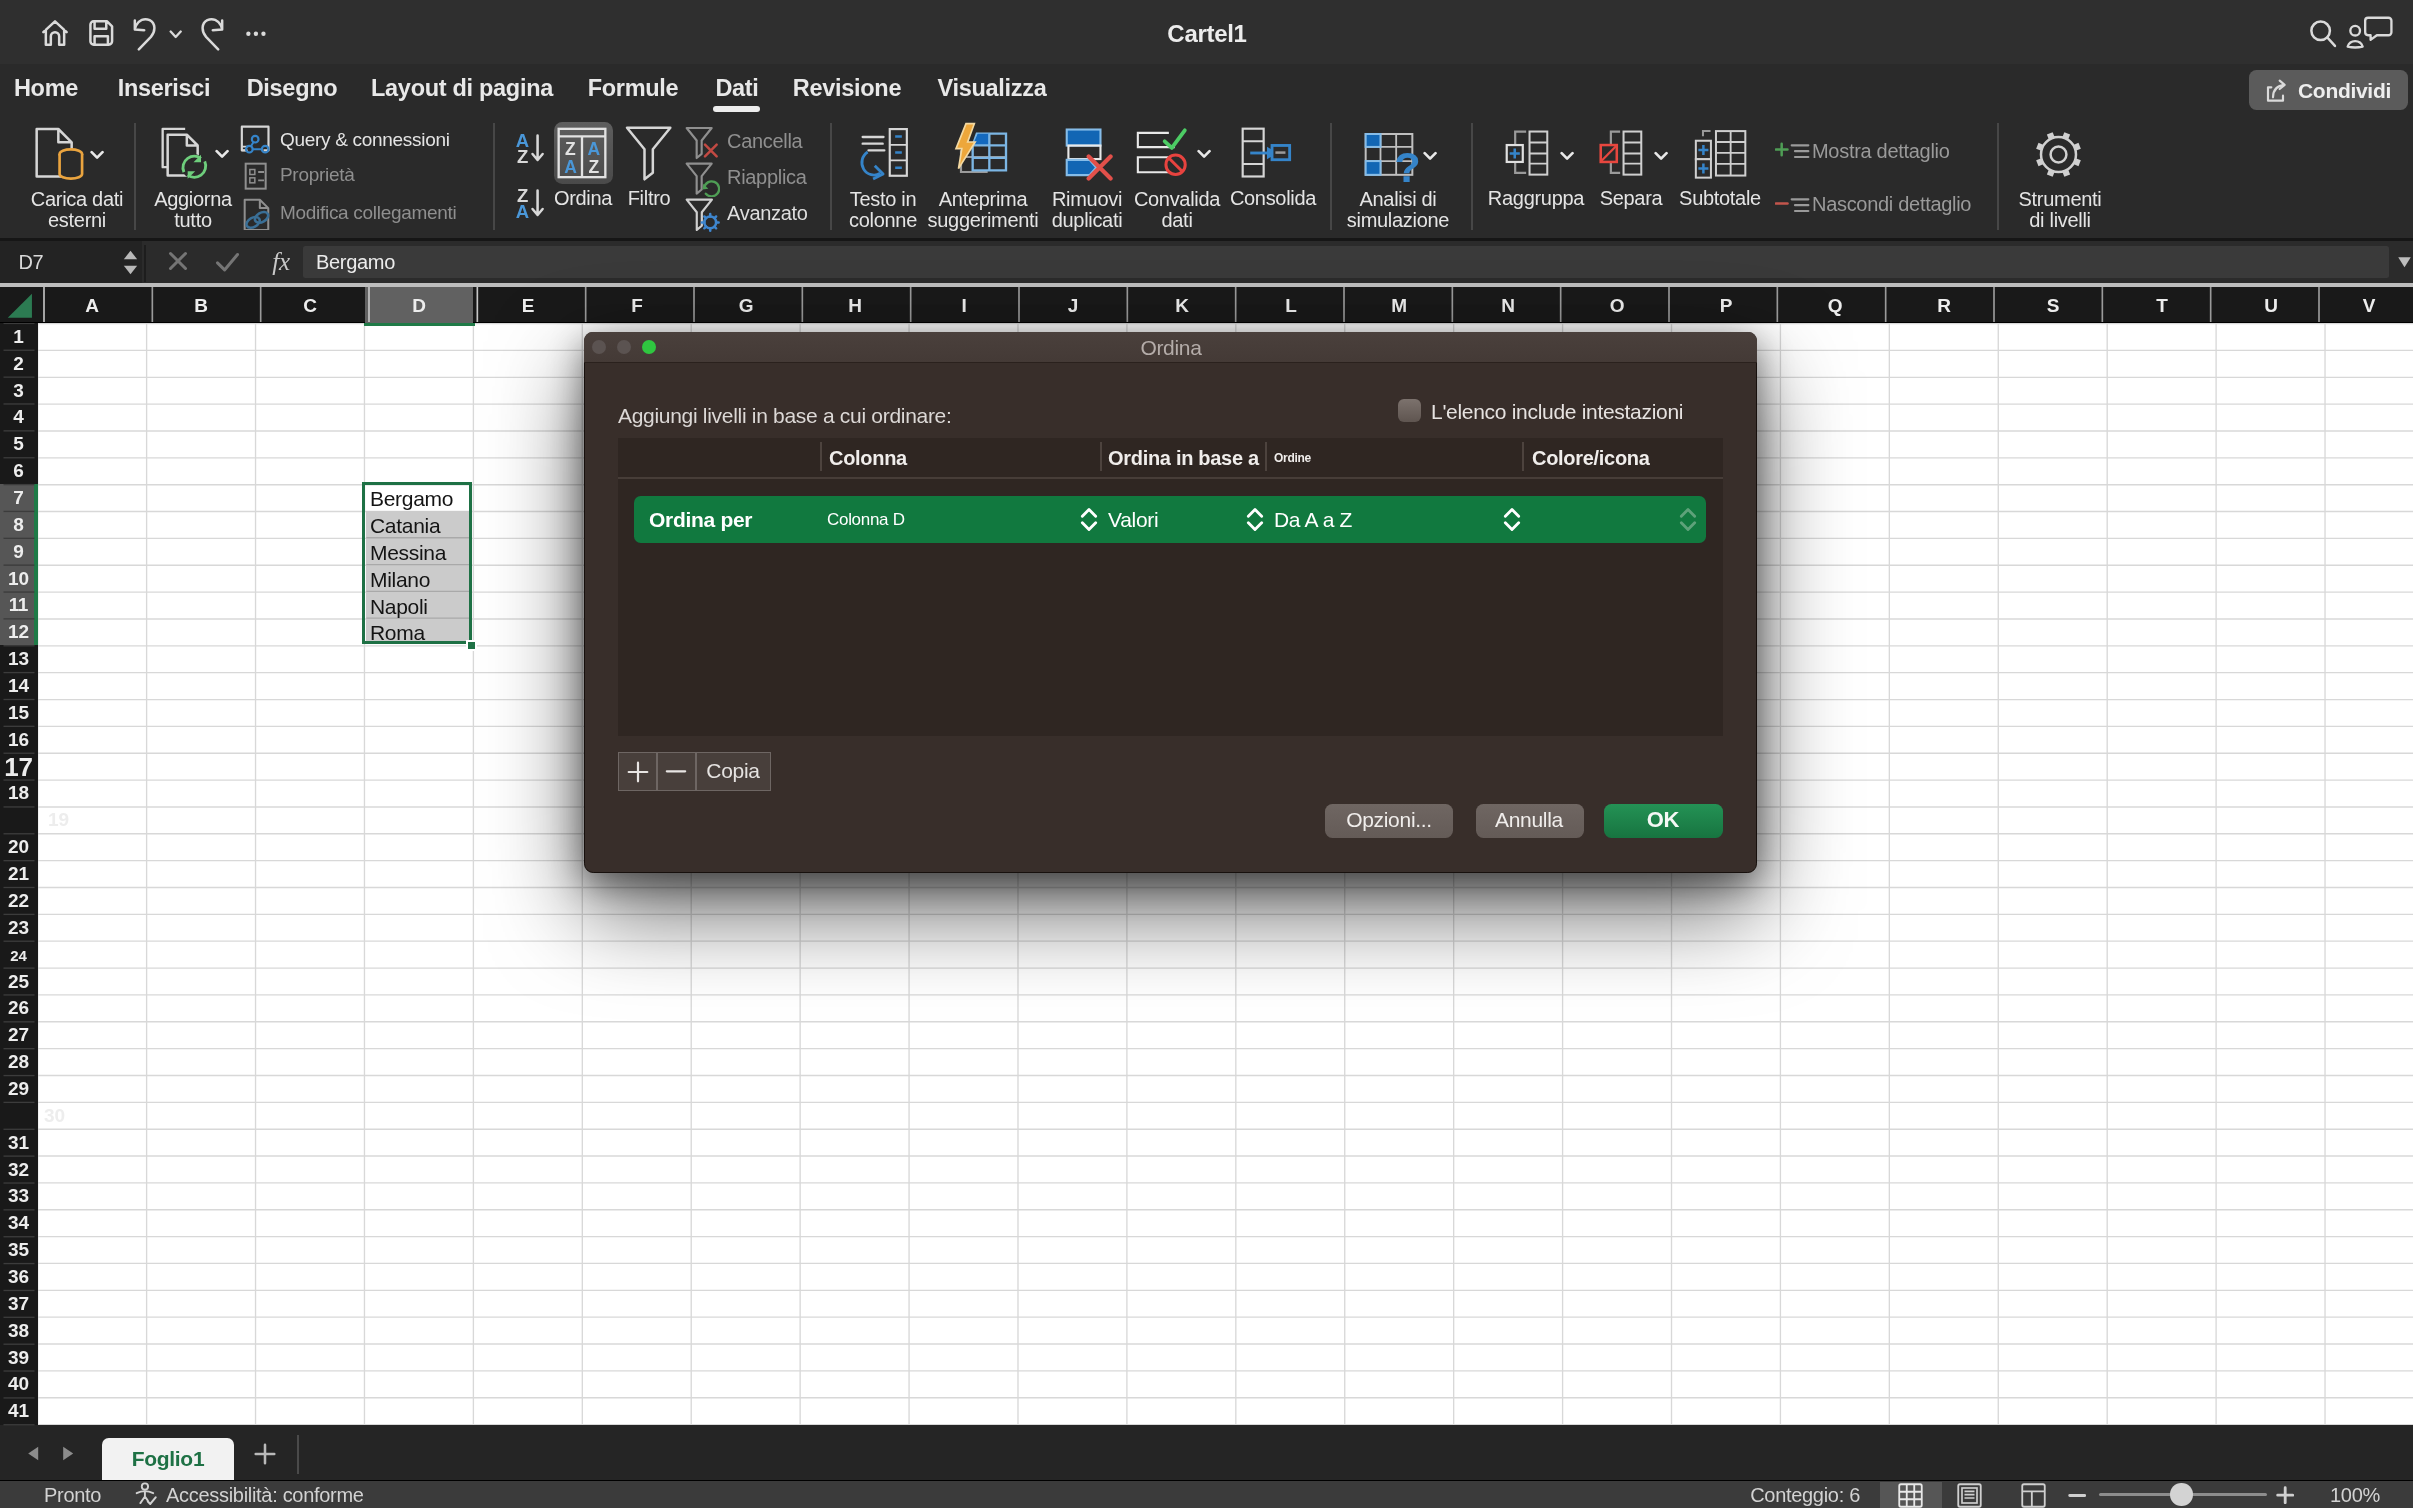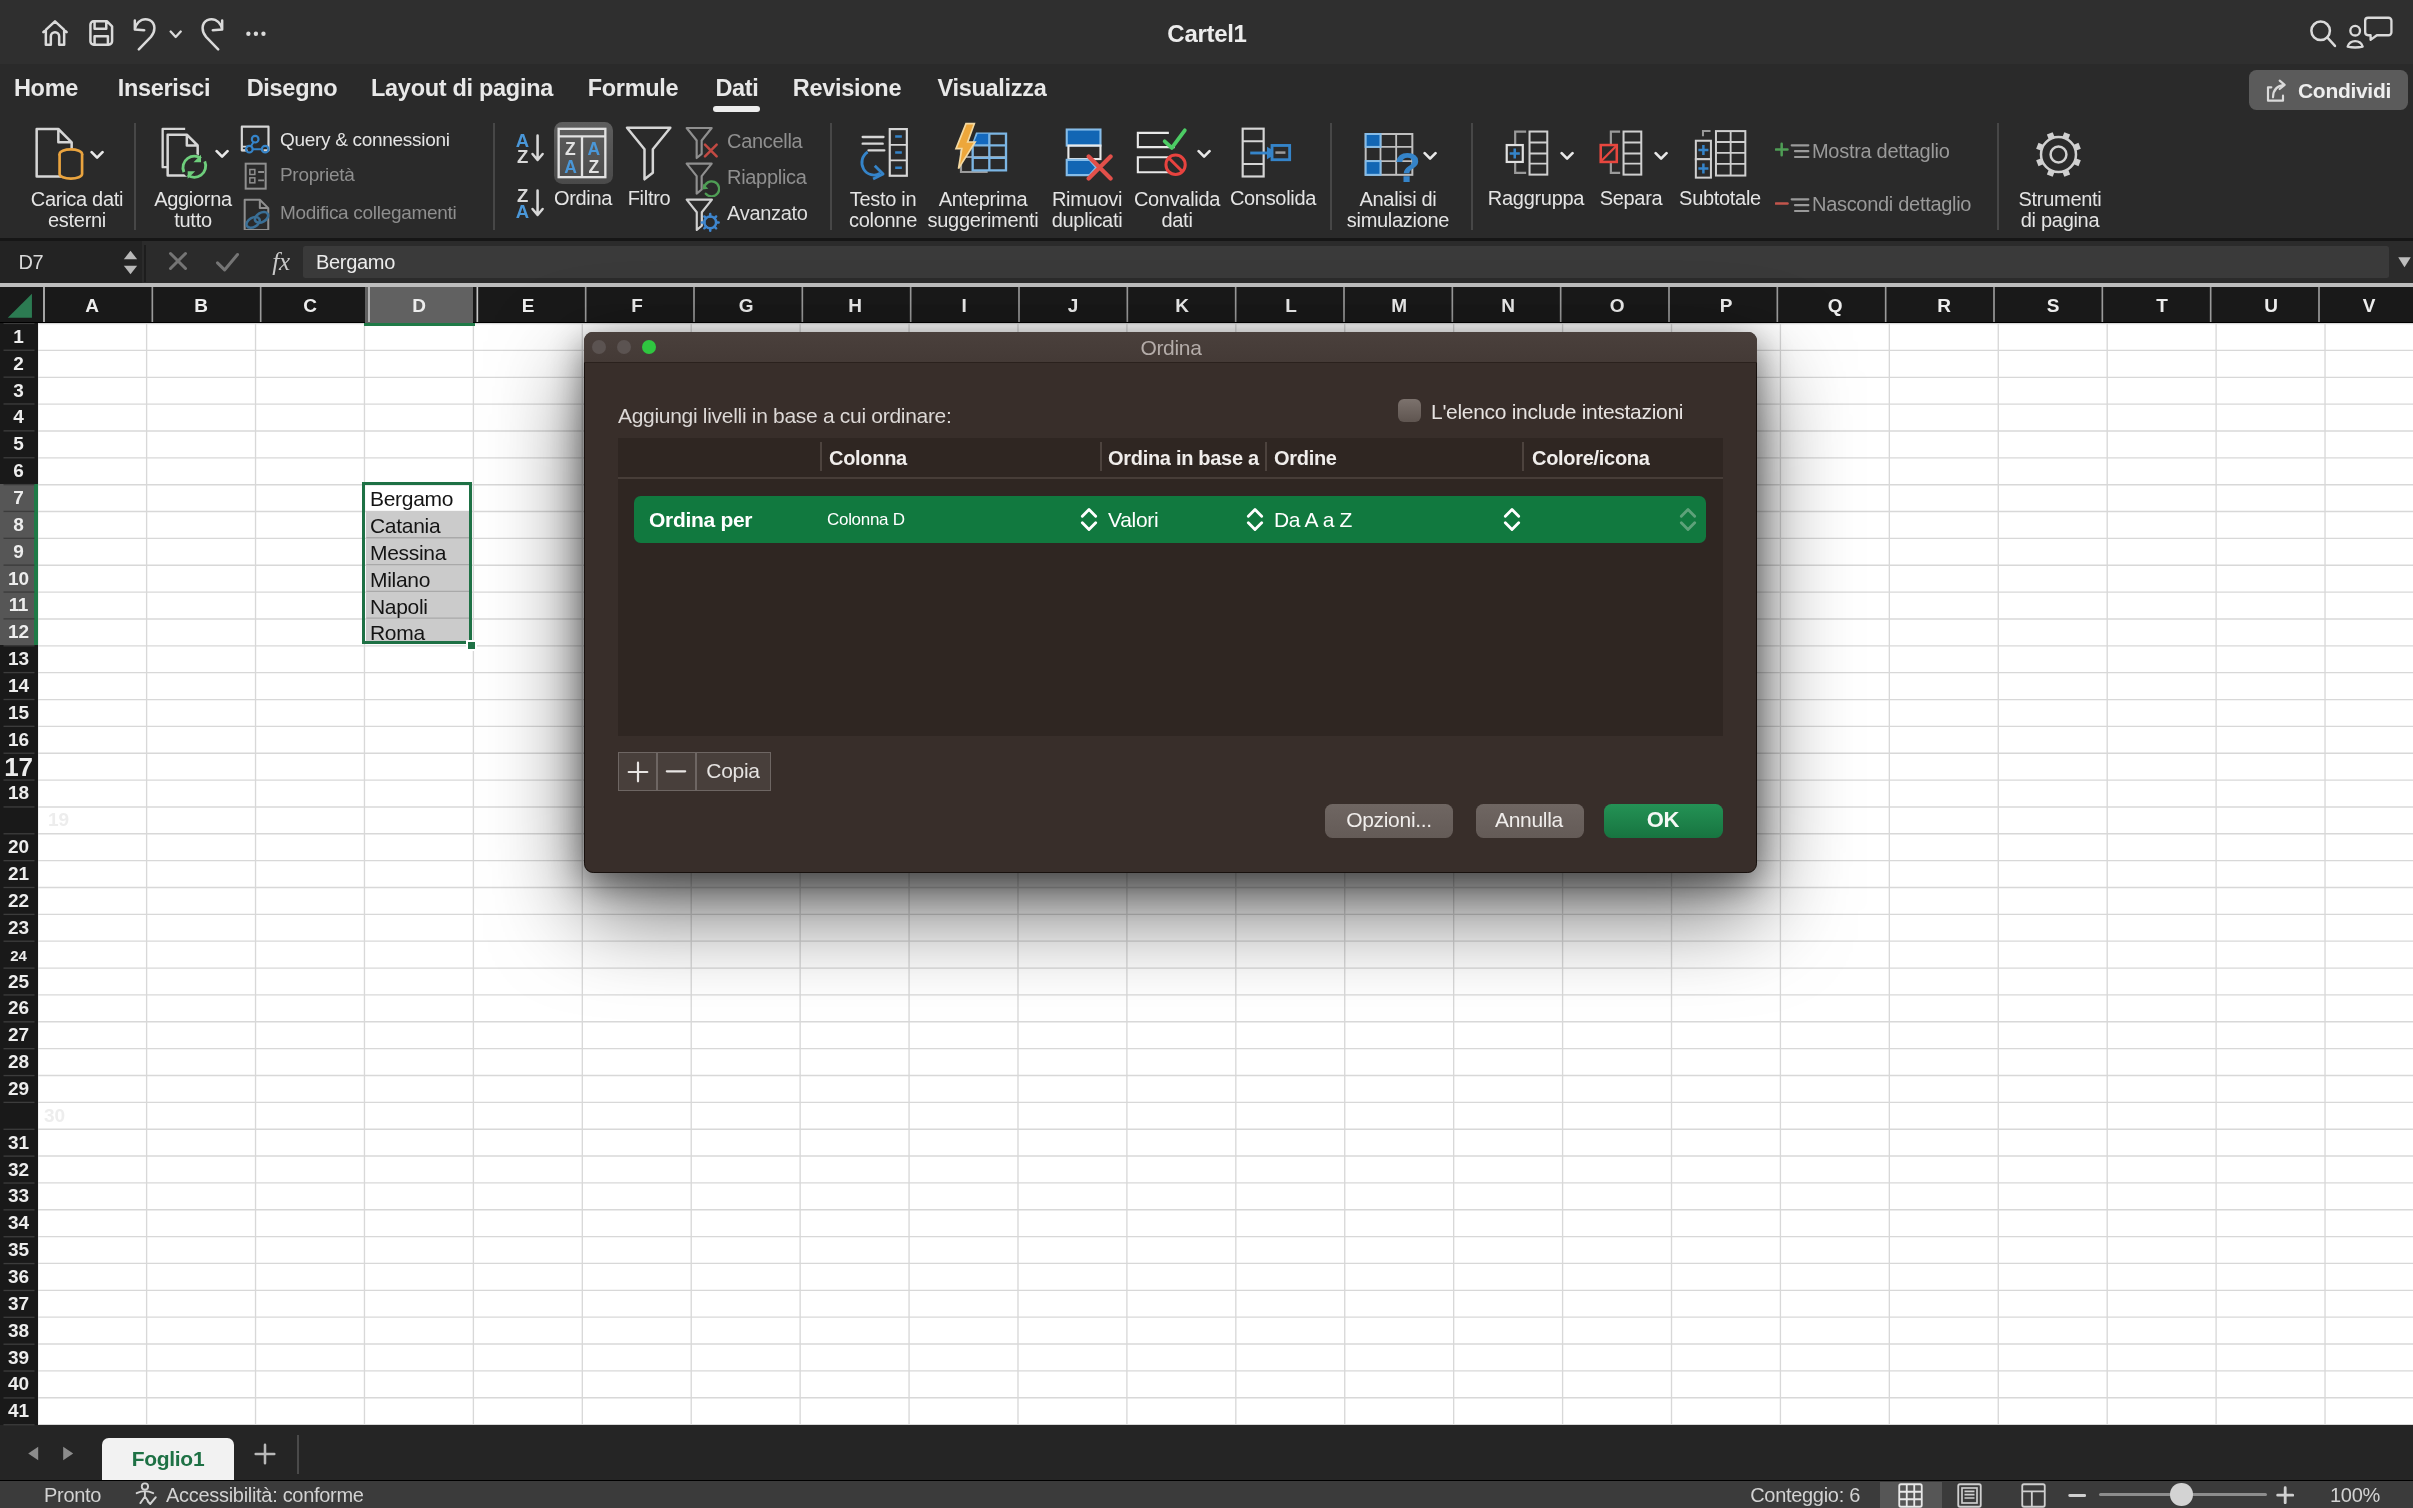--- a/index.html
+++ b/index.html
@@ -256,21 +256,21 @@
     <line x1="25.3" y1="51.5" x2="22.5" y2="58.4" style="stroke:#d0d0d0;stroke-width:7.5"></line>
     <line x1="14.5" y1="40.7" x2="7.6" y2="43.5" style="stroke:#d0d0d0;stroke-width:7.5"></line>
     <line x1="14.5" y1="25.3" x2="7.6" y2="22.5" style="stroke:#d0d0d0;stroke-width:7.5"></line>
     <line x1="25.3" y1="14.5" x2="22.5" y2="7.6" style="stroke:#d0d0d0;stroke-width:7.5"></line>
     <line x1="40.7" y1="14.5" x2="43.5" y2="7.6" style="stroke:#d0d0d0;stroke-width:7.5"></line>
     <line x1="51.5" y1="25.3" x2="58.4" y2="22.5" style="stroke:#d0d0d0;stroke-width:7.5"></line>
     <circle cx="33" cy="33" r="21" style="fill:#2a2a2a;stroke:#d0d0d0;stroke-width:3"></circle>
     <circle cx="33" cy="33" r="9.5" style="fill:none;stroke:#d0d0d0;stroke-width:3"></circle>
   </svg>
 <div style="position:absolute;top:199px;left:2060px;transform:translate(-50%,-50%);font-size:20px;color:#e4e4e4;font-weight:400;white-space:nowrap;">Strumenti</div>
-<div style="position:absolute;top:220px;left:2060px;transform:translate(-50%,-50%);font-size:20px;color:#e4e4e4;font-weight:400;white-space:nowrap;">di pagina</div>
+<div style="position:absolute;top:220px;left:2060px;transform:translate(-50%,-50%);font-size:20px;color:#e4e4e4;font-weight:400;white-space:nowrap;">di livelli</div>
 <div style="position:absolute;left:0px;top:241px;width:2413px;height:43px;background:#2b2b2b;"></div>
 <div style="position:absolute;left:0px;top:241px;width:142px;height:43px;background:#232323;"></div>
 <div style="position:absolute;left:0px;top:283px;width:2413px;height:4.2px;background:#bdbdbd;"></div>
 <div style="position:absolute;top:262px;left:18.4px;transform:translate(0,-50%);font-size:20px;color:#d8d8d8;font-weight:400;white-space:nowrap;">D7</div>
 <svg style="position:absolute;left:122px;top:250px;" width="17" height="25" viewBox="0 0 20 30">
     <path d="M10 1 L18 11 H2 Z" fill="#b8b8b8"></path>
     <path d="M10 29 L2 19 H18 Z" fill="#b8b8b8"></path>
   </svg>
 <div style="position:absolute;left:144px;top:245px;width:1.7px;height:37px;background:#1d1d1d;"></div>
 <svg style="position:absolute;left:168px;top:251px;" width="20" height="20" viewBox="0 0 24 24">
@@ -562,21 +562,21 @@
 <div style="position:absolute;left:1398px;top:399px;width:22.6px;height:22.6px;background:linear-gradient(#7c726d,#5f5550);border-radius:5.9px;z-index:12;"></div>
 <div style="position:absolute;top:412px;left:1431px;transform:translate(0,-50%);font-size:21px;color:#e6e2e0;font-weight:400;white-space:nowrap;z-index:12;">L'elenco include intestazioni</div>
 <div style="position:absolute;left:618px;top:438px;width:1105px;height:298px;background:#2f2622;z-index:11;"></div>
 <div style="position:absolute;left:820px;top:442px;width:1.7px;height:28.5px;background:#4d433e;z-index:12;"></div>
 <div style="position:absolute;left:1100px;top:442px;width:1.7px;height:28.5px;background:#4d433e;z-index:12;"></div>
 <div style="position:absolute;left:1265px;top:442px;width:1.7px;height:28.5px;background:#4d433e;z-index:12;"></div>
 <div style="position:absolute;left:1522px;top:442px;width:1.7px;height:28.5px;background:#4d433e;z-index:12;"></div>
 <div style="position:absolute;left:618px;top:477px;width:1105px;height:1.7px;background:#473d38;z-index:12;"></div>
 <div style="position:absolute;top:458px;left:829px;transform:translate(0,-50%);font-size:20px;color:#f0edeb;font-weight:700;white-space:nowrap;z-index:12;">Colonna</div>
 <div style="position:absolute;top:458px;left:1108px;transform:translate(0,-50%);font-size:20px;color:#f0edeb;font-weight:700;white-space:nowrap;z-index:12;">Ordina in base a</div>
-<div style="position:absolute;top:458px;left:1274px;transform:translate(0,-50%);font-size:20px;color:#f0edeb;font-weight:700;white-space:nowrap;z-index:12;">Ordine</div>
+<div style="position:absolute;top:458px;left:1274px;transform:translate(0,-50%);font-size:12px;color:#f0edeb;font-weight:700;white-space:nowrap;z-index:12;">Ordine</div>
 <div style="position:absolute;top:458px;left:1532px;transform:translate(0,-50%);font-size:20px;color:#f0edeb;font-weight:700;white-space:nowrap;z-index:12;">Colore/icona</div>
 <div style="position:absolute;left:634px;top:496px;width:1072px;height:47px;background:#11793f;border-radius:6.7px;z-index:12;"></div>
 <div style="position:absolute;top:520px;left:649px;transform:translate(0,-50%);font-size:21px;color:#ffffff;font-weight:700;white-space:nowrap;z-index:12;">Ordina per</div>
 <div style="position:absolute;top:520px;left:827px;transform:translate(0,-50%);font-size:17px;color:#ffffff;font-weight:400;white-space:nowrap;z-index:12;">Colonna D</div>
 <svg style="position:absolute;left:1079px;top:507px;z-index:13;" width="20" height="25" viewBox="0 0 24 30">
     <g style="opacity:1.0">
       <path style="fill:none;stroke:#ffffff;stroke-width:3.4;stroke-linecap:round;stroke-linejoin:round" d="M4 11 L12 3 L20 11 M4 19 L12 27 L20 19"></path>
     </g>
   </svg>
 <div style="position:absolute;top:520px;left:1108px;transform:translate(0,-50%);font-size:21px;color:#ffffff;font-weight:400;white-space:nowrap;z-index:12;">Valori</div>

